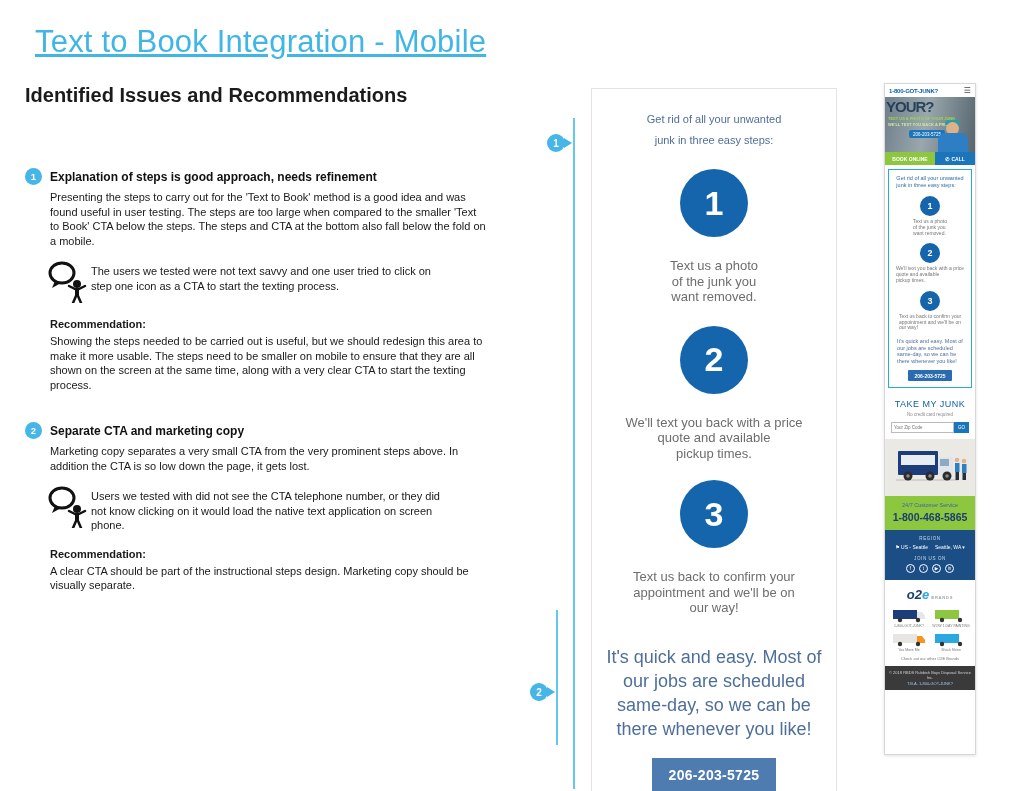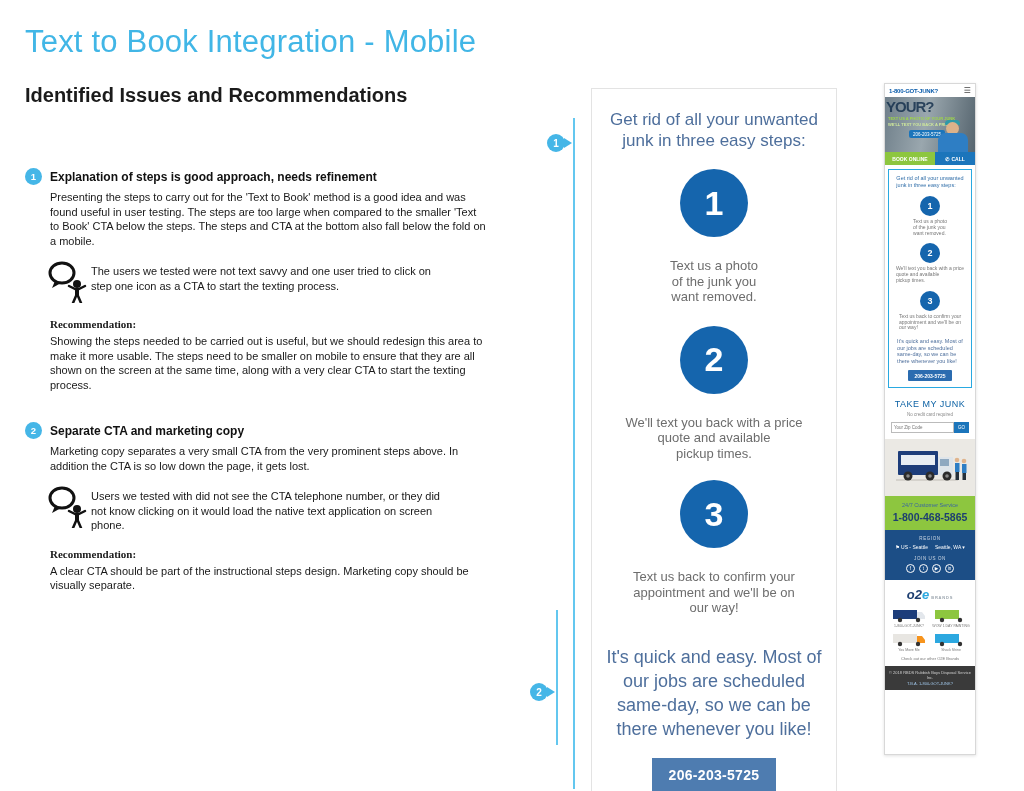--- a/index.html
+++ b/index.html
@@ -3,52 +3,52 @@
 <meta charset="utf-8">
 <style>
   * { margin:0; padding:0; box-sizing:border-box; }
   html,body { background:#ffffff; }
   body { font-family:"Liberation Sans", sans-serif; }
   .page { position:relative; width:1024px; height:791px; background:#fff; overflow:hidden; }
 
   .pre { white-space:pre-line; }
 
   
-  .title { position:absolute; left:25px; top:24px; font-size:31px; font-weight:400; color:#41b6e6; letter-spacing:.2px; }
+  .title { position:absolute; left:35px; top:24px; font-size:31px; font-weight:400; color:#41b6e6; letter-spacing:.2px;text-decoration:underline; }
   .subtitle { position:absolute; left:25px; top:84px; font-size:20px; font-weight:700; color:#1b1b1b; }
 
   
   .left-col { position:absolute; left:25px; top:168px; width:468px; color:#191919; }
   .issue + .issue { margin-top:30px; }
   .issue-head { display:flex; align-items:center; gap:8px; }
   .badge { width:17px; height:17px; border-radius:50%; background:#45b6e7; color:#fff;
            font-size:9.5px; font-weight:700; display:flex; align-items:center; justify-content:center; flex:0 0 17px; }
   .issue-title { font-size:12px; font-weight:700; color:#111; }
   .issue-body { margin:5px 0 0 25px; font-size:11px; line-height:14.5px; width:438px; }
   .callout { display:flex; align-items:flex-start; gap:4px; margin:13px 0 0 22px; }
   .callout svg { flex:0 0 40px; }
   .callout-text { width:352px; font-size:11px; line-height:14.5px; margin-top:3px; }
-  .rec-label { margin:15px 0 0 25px; font-size:11px; font-weight:700;font-family:Liberation Serif, serif; }
+  .rec-label { margin:15px 0 0 25px; font-size:11px; font-weight:700; }
   .rec-text { margin:4px 0 0 25px; font-size:11px; line-height:14.5px; width:438px; }
 
   
   .vline { position:absolute; width:2px; background:#63c7ef; }
   .vline1 { left:573px; top:118px; height:671px; }
   .vline2 { left:556px; top:610px; height:135px; }
   .marker { position:absolute; width:18px; height:18px; border-radius:50%; background:#45b6e7; color:#fff;
             font-size:10px; font-weight:700; display:flex; align-items:center; justify-content:center; }
   .marker::after { content:''; position:absolute; right:-7px; top:50%; transform:translateY(-50%);
                    border-left:8px solid #45b6e7; border-top:5px solid transparent; border-bottom:5px solid transparent; }
   .marker1 { left:547px; top:134px; }
   .marker2 { left:530px; top:683px; }
 
   
   .mock-panel { position:absolute; left:591px; top:88px; width:246px; height:703px; background:#fff;
                 border:1px solid #e3e3e3; border-bottom:none; text-align:center; overflow:hidden; }
-  .mock-heading { margin:20px auto 0; width:230px; font-size:17px; line-height:21px; color:#4e6f9c; }
+  .mock-heading { margin:20px auto 0; width:230px; font-size:11px; line-height:21px; color:#4e6f9c; }
   .step-circle { width:68px; height:68px; border-radius:50%; background:#1565ad; color:#fff;
                  font-size:34px; font-weight:700; display:flex; align-items:center; justify-content:center; margin:0 auto; }
   .sc1 { margin-top:18px; } .sc2 { margin-top:21px; } .sc3 { margin-top:19px; }
   .step-text { margin-top:21px; font-size:13px; line-height:15.5px; color:#6d6d6d; }
   .mock-marketing { margin:29px auto 5px; width:225px; font-size:18px; line-height:24px; color:#4e6f9c; }
   .mock-cta { display:inline-block; margin-top:12px; background:#4e7cb0; color:#fff; font-size:14px;
               font-weight:700; padding:9px 17px; border:none; letter-spacing:.3px; cursor:pointer; }
 
   
   .phone { position:absolute; left:884px; top:83px; width:92px; height:672px; background:#fff;

